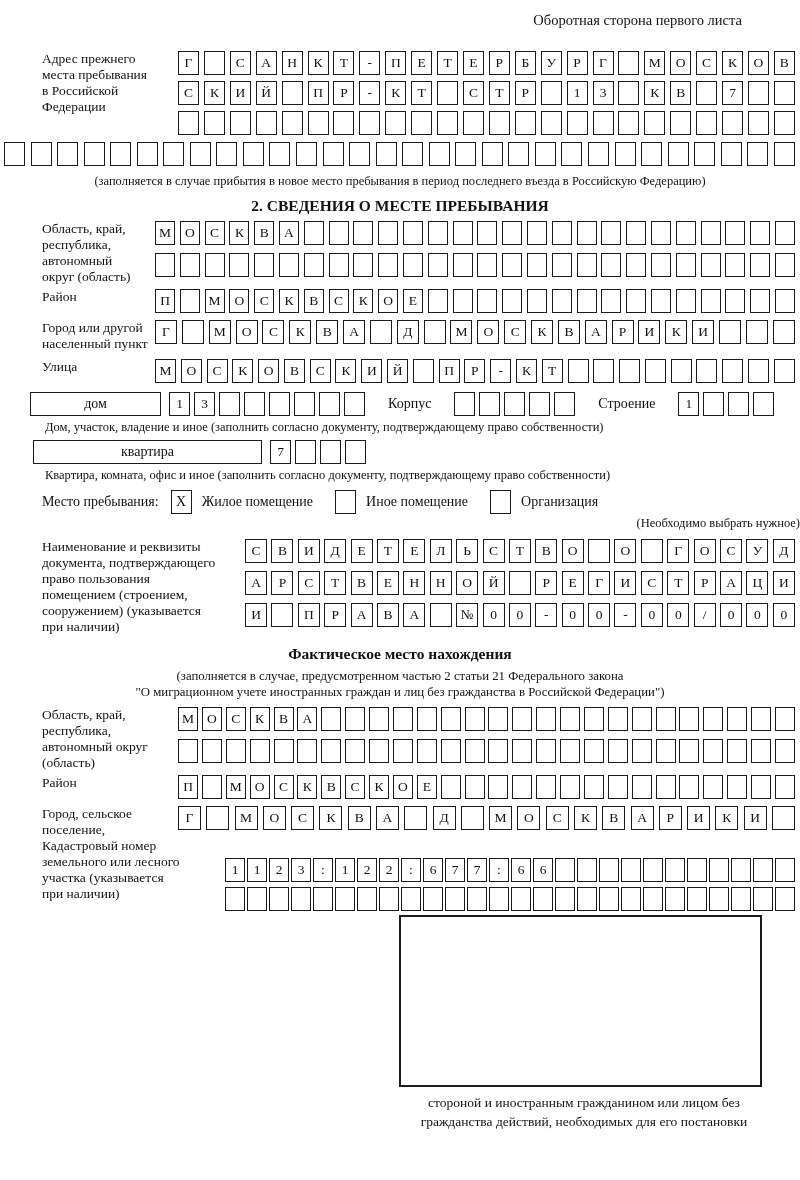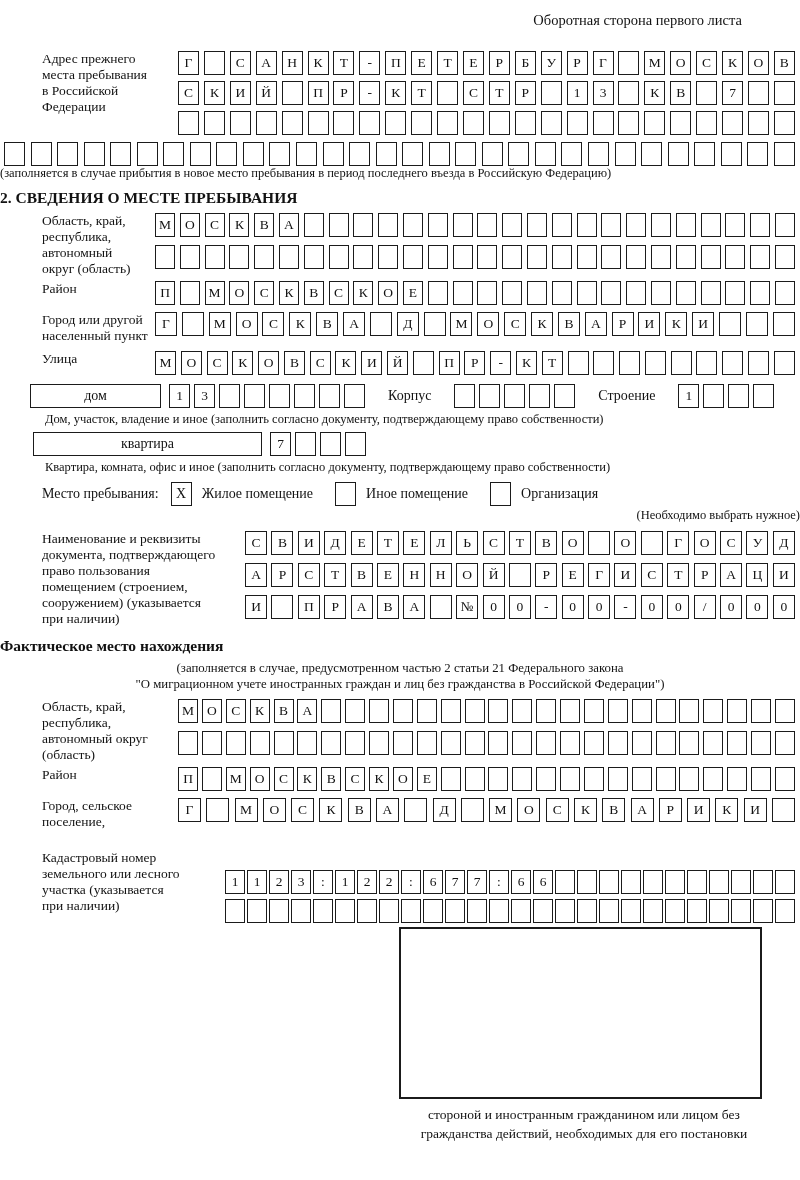--- a/index.html
+++ b/index.html
@@ -19,42 +19,42 @@
   .cellrow.compact{justify-content:flex-start;gap:4px;}
   .cw21 .cell{width:21px;} .cw20 .cell{width:20px;} .cw22 .cell{width:22px;} .cw23 .cell{width:23px;}
   .row-flex{display:flex;align-items:flex-start;}
   .label-col{flex:none;box-sizing:border-box;padding-left:42px;font-size:13.5px;line-height:16px;}
   .w178{width:178px;} .w155{width:155px;} .w245{width:245px;} .w225{width:225px;}
   .cells-col{flex:1;margin-right:5px;display:flex;flex-direction:column;}
   .gap8 > .cellrow + .cellrow{margin-top:8px;}
   .gap6 > .cellrow + .cellrow{margin-top:6px;}
   .fullrow{margin:7px 5px 0 4px;}
   .note{font-size:12.5px;line-height:15px;}
-  .note.center{text-align:left;margin-top:0;}
+  .note.center{text-align:center;margin-top:8px;}
   .note.indent{margin-left:45px;margin-top:4px;}
-  .sec-title{font-weight:bold;font-size:15.5px;margin-top:8px;}
+  .sec-title{font-weight:bold;font-size:15.5px;text-align:center;margin-top:8px;}
   .wide-box{
     flex:none;height:24px;border:1.8px solid #1b1b1b;box-sizing:border-box;
     display:flex;align-items:center;justify-content:center;font-size:14px;
   }
   .house-row{display:flex;align-items:center;margin:9px 55px 0 30px;}
   .inline-label{font-size:14px;margin:0 23px;white-space:nowrap;font-family:Liberation Serif, serif;}
   .apt-row{display:flex;align-items:center;margin:5px 0 0 33px;}
   .stay-row{display:flex;align-items:center;margin:7px 0 0 42px;font-size:14px;}
   .checkbox{
     flex:none;width:21px;height:24px;border:1.8px solid #1b1b1b;box-sizing:border-box;
     display:flex;align-items:center;justify-content:center;font-size:14px;margin:0 10px 0 22px;
   }
   .checkbox.first{margin-left:12px;}
   .stay-note{text-align:right;font-size:12.5px;margin-top:2px;}
   .fact-note{text-align:center;font-size:12.8px;line-height:16px;margin-top:5px;}
   .stamp-box{margin:4px 0 0 399px;width:363px;height:172px;border:2px solid #1b1b1b;box-sizing:border-box;}
   .stamp-caption{margin:6px 0 0 393px;width:382px;text-align:center;font-size:13.5px;line-height:19px;}
   .mt22{margin-top:22px;} .mt8{margin-top:8px;} .mt7{margin-top:7px;} .mt6{margin-top:6px;}
-  .mt5{margin-top:20px;} .mt4{margin-top:4px;} .mt10{margin-top:10px;}
+  .mt5{margin-top:0;} .mt4{margin-top:4px;} .mt10{margin-top:10px;}
   .cells-offset{margin-top:20px;}
 </style>
 </head>
 <body>
 
 <div class="page">
 
   <div class="header-note">Оборотная сторона первого листа</div>
 
   <div class="row-flex mt22">

